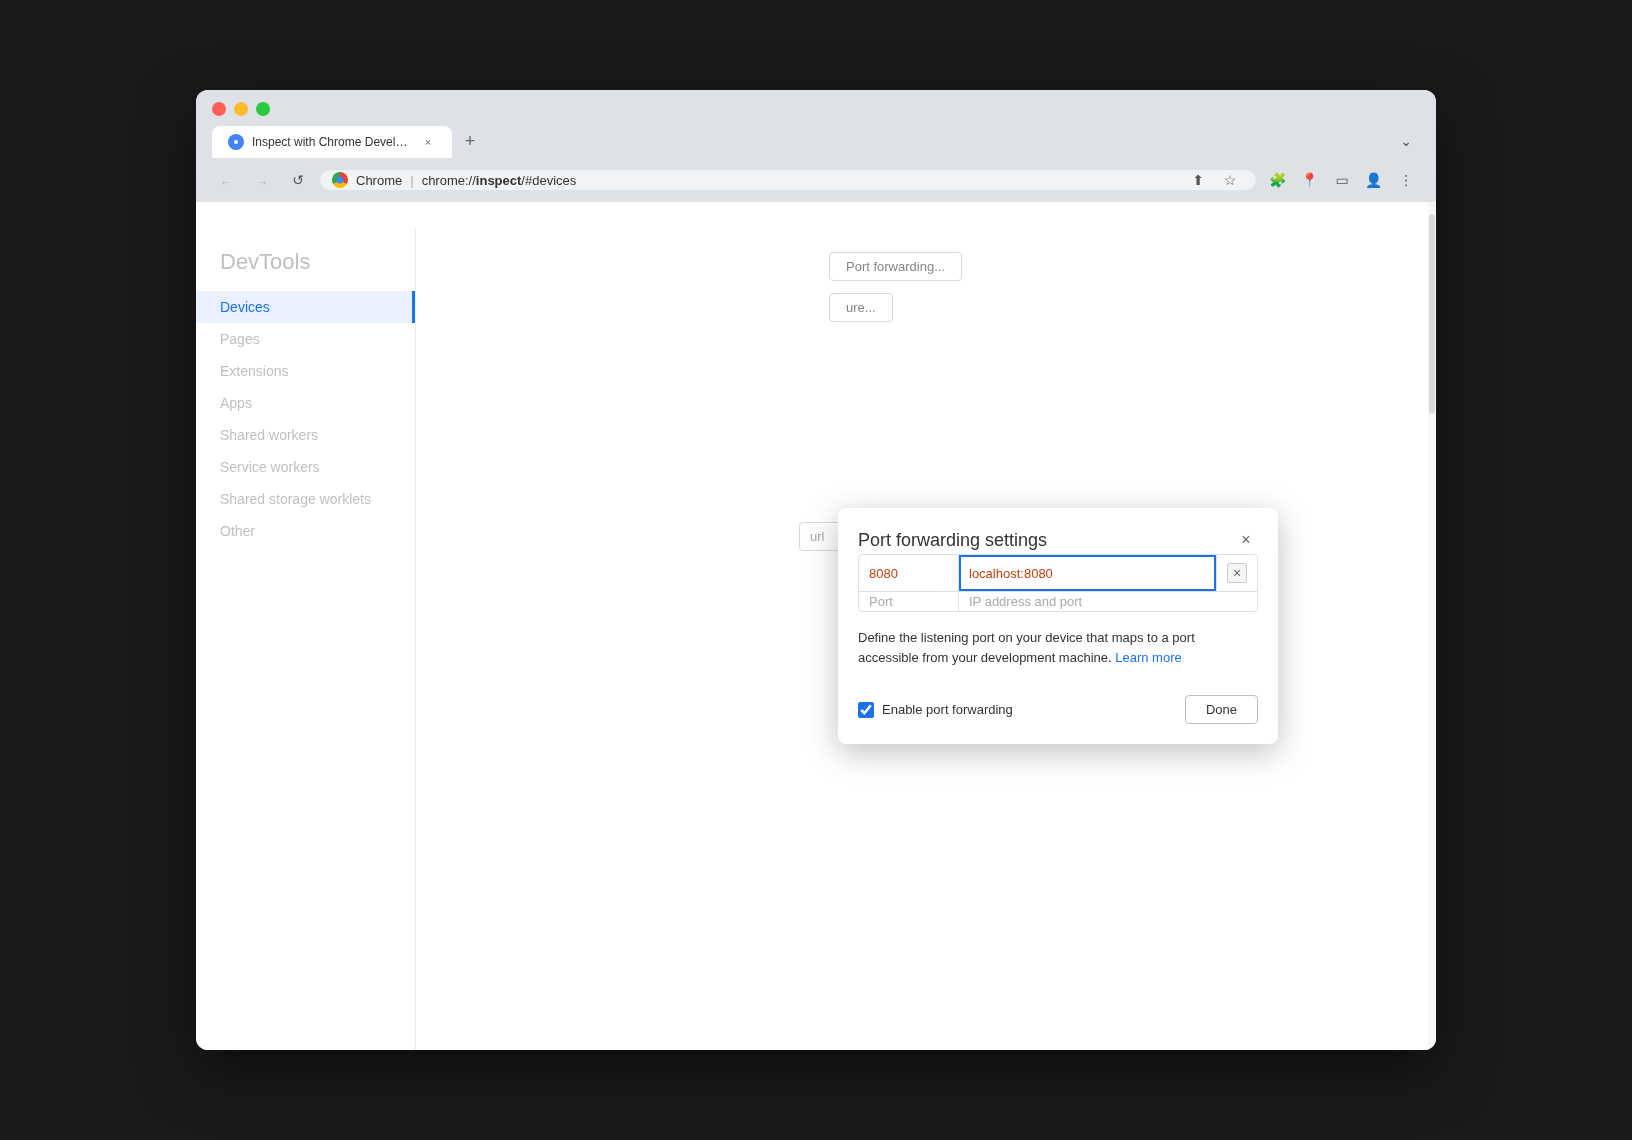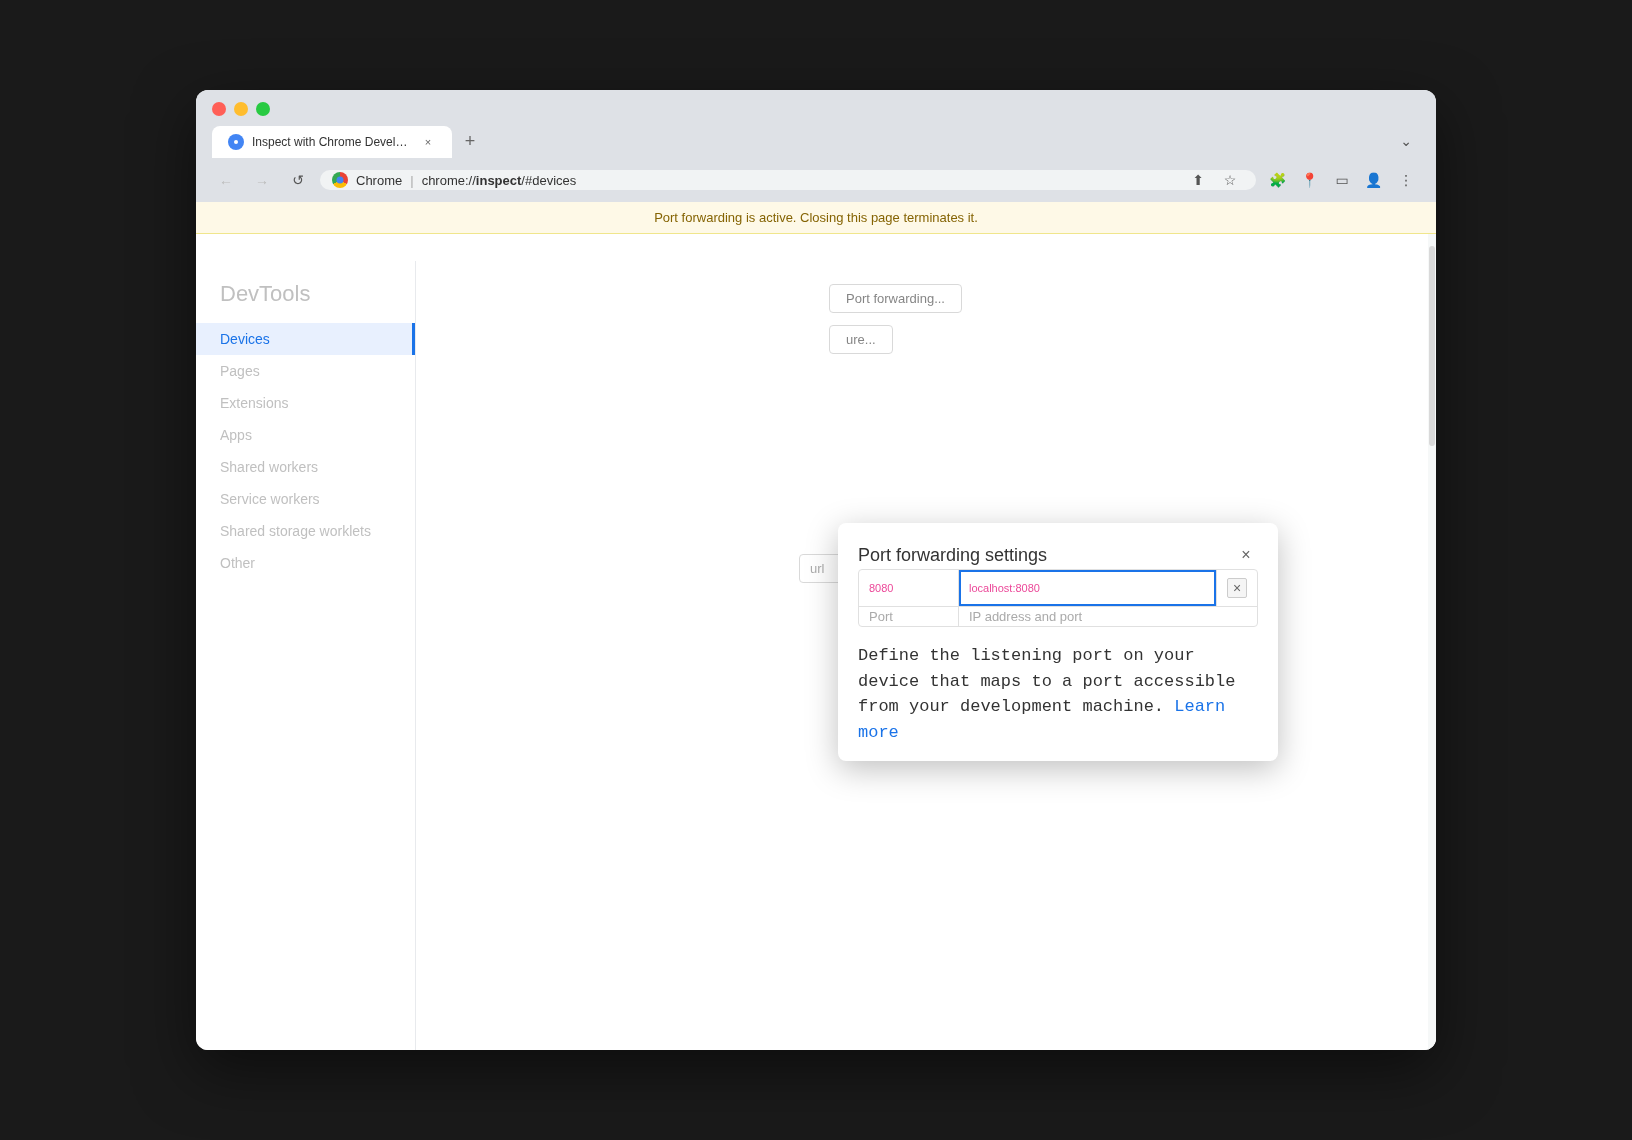--- a/index.html
+++ b/index.html
@@ -429,22 +429,22 @@
       display: flex;
       align-items: center;
       justify-content: center;
     }
 
     .pf-input {
       width: 100%;
       height: 36px;
       border: none;
       padding: 9px 10px;
-      font-size: 11px;
-      color: #ec4899;
+      font-size: 13px;
+      color: #c2410c;
       background: transparent;
       outline: none;
     }
 
     .pf-input.focused {
       outline: 2px solid #1a73e8;
       outline-offset: -2px;
     }
 
     .pf-placeholder {
@@ -466,25 +466,24 @@
       color: #666;
       font-size: 14px;
       cursor: pointer;
       border: 1px solid #ccc;
       border-radius: 2px;
       background: #f5f5f5;
     }
 
     
     .modal-description {
-      font-size: 17px;
+      font-size: 13px;
       color: #333;
       line-height: 1.5;
       margin-bottom: 16px;
-      font-family: Liberation Mono, monospace;
     }
 
     .modal-description a {
       color: #1a73e8;
       text-decoration: none;
     }
 
     
     .modal-footer {
       display: flex;
@@ -588,23 +587,20 @@
 
     <div class="toolbar-icons">
       <div class="toolbar-icon">🧩</div>
       <div class="toolbar-icon active">📍</div>
       <div class="toolbar-icon">▭</div>
       <div class="toolbar-icon">👤</div>
       <div class="toolbar-icon">⋮</div>
     </div>
   </div>
 
-  <div class="notification-banner">
-    <span>Port forwarding is active. Closing this page terminates it.</span>
-  </div>
 
   <div class="main-content">
 
     <div class="sidebar">
       <div class="sidebar-title">DevTools</div>
       <div class="sidebar-item active">
         <span>Devices</span>
       </div>
       <div class="sidebar-item">
         <span>Pages</span>
@@ -676,20 +672,27 @@
             </div>
           </div>
 
           <p class="modal-description">
             <span>Define the listening port on your device that maps to a port accessible from your development machine.</span>
             <span> </span>
             <a href="#">Learn more</a>
           </p>
         </div>
 
+        <div class="modal-footer">
+          <label class="checkbox-label">
+            <input type="checkbox" class="checkbox" checked="" style="">
+            <span>Enable port forwarding</span>
+          </label>
+          <button class="done-btn">Done</button>
+        </div>
       </div>
 
       <div class="scrollbar">
         <div class="scrollbar-thumb"></div>
       </div>
     </div>
   </div>
 </div>
 
 </body></html>

